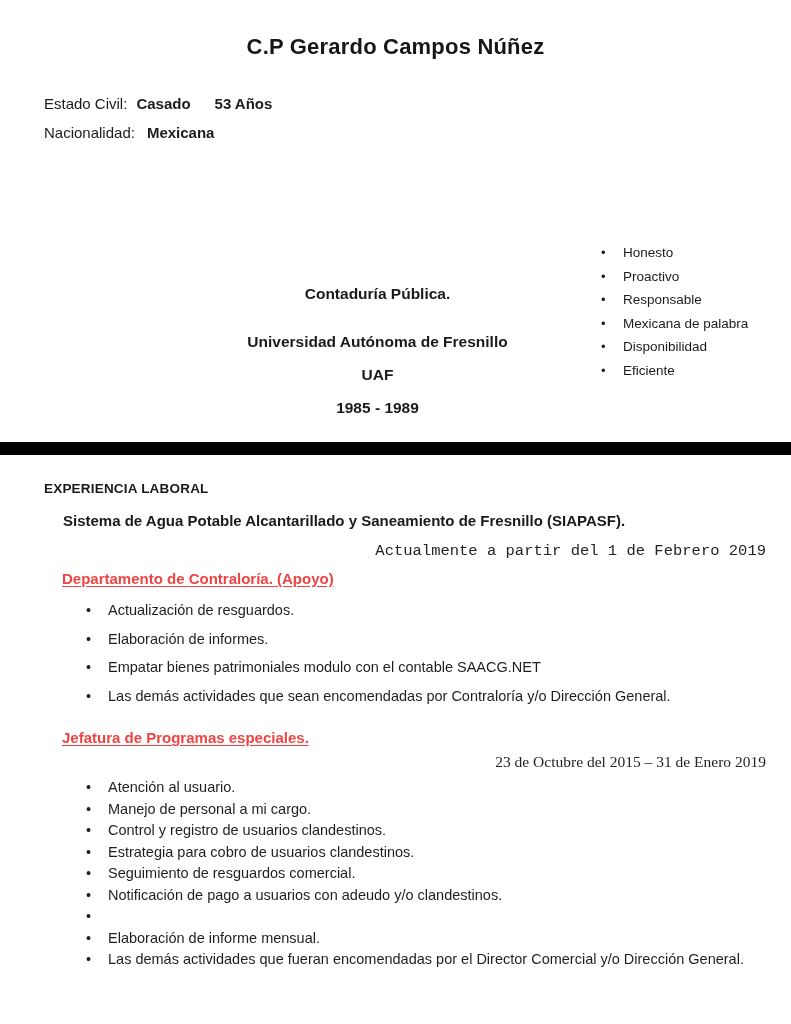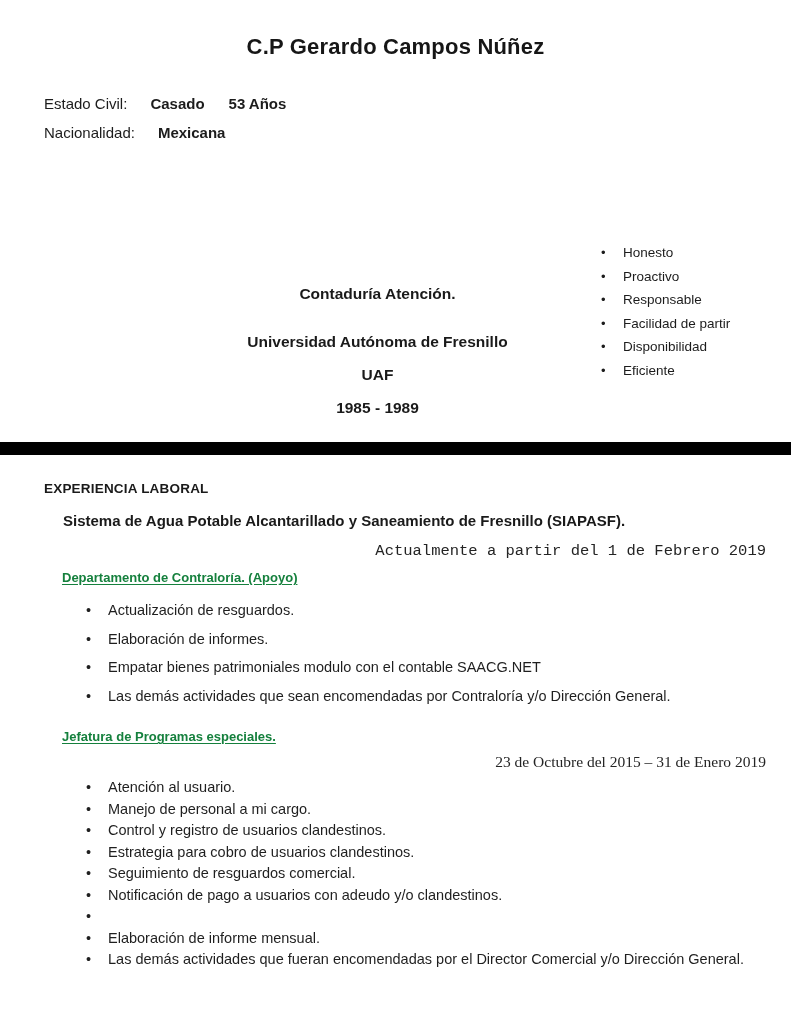--- a/index.html
+++ b/index.html
@@ -17,23 +17,23 @@
     position:absolute; top:34px; left:0; width:791px;
     text-align:center; font-size:22px; font-weight:bold;
     letter-spacing:0.2px; color:#161616;
   }
 
   
   .personal { position:absolute; left:44px; top:95px; font-size:15px; }
   .p-row { display:flex; align-items:baseline; height:29px; }
   .p-label { font-weight:normal; }
   .p-bold { font-weight:bold; }
-  .gap15 { margin-left:23px; }
+  .gap15 { margin-left:9px; }
   .gap24 { margin-left:24px; }
-  .gap6  { margin-left:23px; }
+  .gap6  { margin-left:12px; }
 
   
   .education {
     position:absolute; left:155px; top:284px; width:445px;
     text-align:center; font-weight:bold; font-size:15.5px; color:#1a1a1a;
   }
   .edu-line { line-height:20px; }
   .m19 { margin-top:28px; }
   .m9  { margin-top:13px; }
 
@@ -56,23 +56,23 @@
   }
   .date {
     position:absolute; right:25px;
     font-family:"Liberation Serif","DejaVu Serif",serif;
     font-size:15.5px; color:#242424; text-align:right;
   }
   .date1 { top:542px;font-family:Liberation Mono, monospace; }
   .date2 { top:753px; }
   .job-title {
     position:absolute; left:62px;
-    font-size:13px; font-weight:bold;
+    font-size:15px; font-weight:bold;
     text-decoration:underline; text-underline-offset:2px;
-    color:#15803d;
+    color:#ef4444;
   }
   .job1-title { top:570px; }
   .job2-title { top:729px; }
 
   .duties { position:absolute; left:86px; width:662px; font-size:14.5px; color:#1f1f1f; }
   .duty { display:flex; }
   .duty .blt { flex:0 0 9px; margin-right:13px; }
   .duties-1 { top:601px; }
   .duties-1 .duty { line-height:18px; margin-bottom:10.5px; }
   .duties-2 { top:777px; }
@@ -91,21 +91,21 @@
       <span class="p-bold gap15">Casado</span>
       <span class="p-bold gap24">53 Años</span>
     </div>
     <div class="p-row">
       <span class="p-label">Nacionalidad:</span>
       <span class="p-bold gap6">Mexicana</span>
     </div>
   </div>
 
   <div class="education">
-    <div class="edu-line">Contaduría Atención.</div>
+    <div class="edu-line">Contaduría Pública.</div>
     <div class="edu-line m19">Universidad Autónoma de Fresnillo</div>
     <div class="edu-line m9">UAF</div>
     <div class="edu-line m9">1985 - 1989</div>
   </div>
 
   <div class="qualities">
 
       <div class="q-item">
         <span class="blt">•</span>
         <span>Honesto</span>
@@ -116,21 +116,21 @@
         <span>Proactivo</span>
       </div>
 
       <div class="q-item">
         <span class="blt">•</span>
         <span>Responsable</span>
       </div>
 
       <div class="q-item">
         <span class="blt">•</span>
-        <span>Facilidad de partir</span>
+        <span>Mexicana de palabra</span>
       </div>
 
       <div class="q-item">
         <span class="blt">•</span>
         <span>Disponibilidad</span>
       </div>
 
       <div class="q-item">
         <span class="blt">•</span>
         <span>Eficiente</span>

